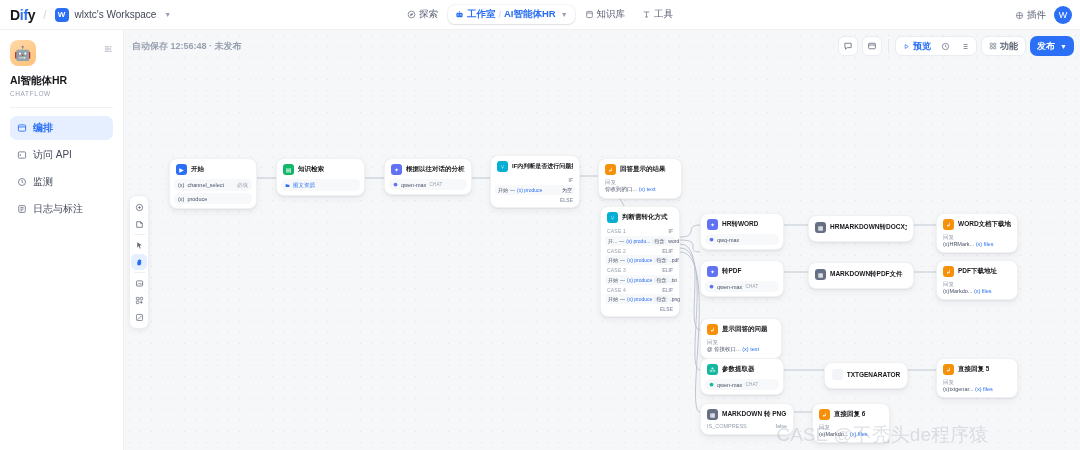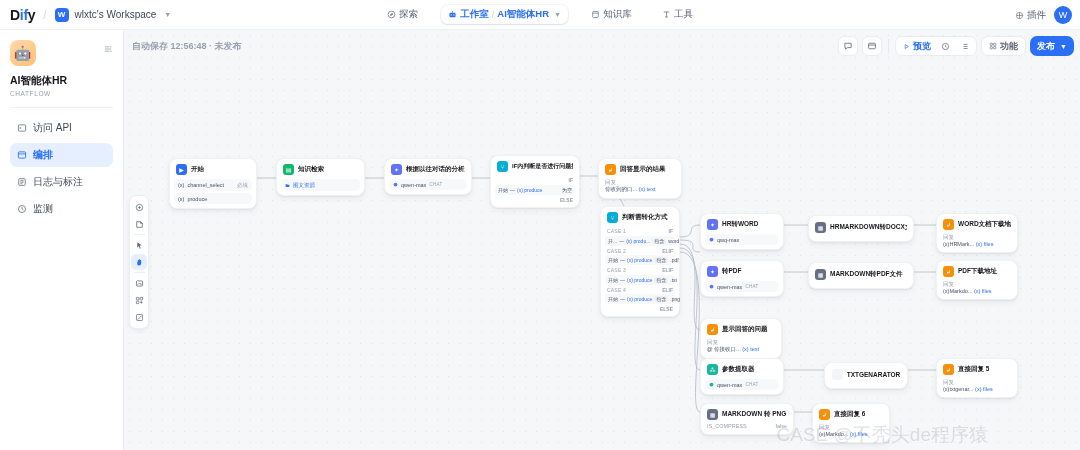--- a/index.html
+++ b/index.html
@@ -22,21 +22,21 @@
   .slash { color: #d4d7dd; font-size: 12px; margin: 0 2px; }
   .ws-badge {
     width: 14px; height: 14px; border-radius: 4px; background: #2a6ff5;
     color: #fff; font-size: 8px; font-weight: 700;
     display: flex; align-items: center; justify-content: center;
   }
   .ws-name { font-size: 10px; color: #414657; }
   .caret { font-size: 7px; color: #98a0b0; margin-left: 2px; }
 
   .nav { position: absolute; left: 0; right: 0; margin: 0 auto; width: 320px;
-         display: flex; align-items: center; justify-content: space-between; gap: 3px; }
+         display: flex; align-items: center; justify-content: center; gap: 3px; }
   .nav-item {
     display: flex; align-items: center; gap: 3px; padding: 3px 7px;
     border-radius: 7px; font-size: 9.5px; color: #585f73; cursor: pointer; white-space: nowrap;
   }
   .nav-item.active {
     background: #fff; color: #2a6ff5; font-weight: 700;
     box-shadow: 0 1px 2px rgba(16,24,40,.10), 0 0 0 1px rgba(16,24,40,.04);
   }
   .nav-sub { font-size: 9.5px; color: #2a6ff5; font-weight: 700; }
   .nav-div { color: #d9dce3; font-size: 9px; }
@@ -248,55 +248,55 @@
       <span class="app-menu"><svg width="10" height="10" viewBox="0 0 16 16" fill="none" stroke="#9aa2b1" stroke-width="1.3">
             <path d="M3 4.5h7M3 8h10M3 11.5h7"></path>
             <circle cx="12.5" cy="4.5" r="1.1" fill="#9aa2b1" stroke="none"></circle>
             <circle cx="12.5" cy="11.5" r="1.1" fill="#9aa2b1" stroke="none"></circle>
           </svg></span>
     </div>
     <div class="app-title">AI智能体HR</div>
     <div class="app-type">CHATFLOW</div>
     <div class="sb-div"></div>
 
+    <div class="sb-item active">
+      <span class="ico">
+          <svg width="10" height="10" viewBox="0 0 16 16" fill="none" stroke="#2a6ff5" stroke-width="1.4">
+            <rect x="2.2" y="3" width="11.6" height="10" rx="1.6"></rect>
+            <path d="M2.2 6.3h11.6"></path>
+          </svg>
+        </span>
+      <span>编排</span>
+    </div>
     <div class="sb-item">
       <span class="ico">
           <svg width="10" height="10" viewBox="0 0 16 16" fill="none" stroke="#707889" stroke-width="1.4">
             <rect x="2.2" y="3" width="11.6" height="10" rx="1.6"></rect>
             <path d="M6 8l-1.6 1.6M6 8 4.4 6.4"></path>
           </svg>
         </span>
       <span>访问 API</span>
     </div>
-    <div class="sb-item active">
+    <div class="sb-item">
       <span class="ico">
-          <svg width="10" height="10" viewBox="0 0 16 16" fill="none" stroke="#2a6ff5" stroke-width="1.4">
-            <rect x="2.2" y="3" width="11.6" height="10" rx="1.6"></rect>
-            <path d="M2.2 6.3h11.6"></path>
+          <svg width="10" height="10" viewBox="0 0 16 16" fill="none" stroke="#707889" stroke-width="1.4">
+            <circle cx="8" cy="8" r="5.6"></circle>
+            <path d="M8 4.8V8l2.2 1.4"></path>
           </svg>
         </span>
-      <span>编排</span>
+      <span>监测</span>
     </div>
     <div class="sb-item">
       <span class="ico">
           <svg width="10" height="10" viewBox="0 0 16 16" fill="none" stroke="#707889" stroke-width="1.4">
             <rect x="2.8" y="2.6" width="10.4" height="10.8" rx="1.6"></rect>
             <path d="M5.4 5.8h5.2M5.4 8.3h5.2M5.4 10.8h3"></path>
           </svg>
         </span>
       <span>日志与标注</span>
-    </div>
-    <div class="sb-item">
-      <span class="ico">
-          <svg width="10" height="10" viewBox="0 0 16 16" fill="none" stroke="#707889" stroke-width="1.4">
-            <circle cx="8" cy="8" r="5.6"></circle>
-            <path d="M8 4.8V8l2.2 1.4"></path>
-          </svg>
-        </span>
-      <span>监测</span>
     </div>
   </div>
 
   <div class="canvas">
 
     <svg class="wires">
       <path class="wire" d="M133,148 H152"></path>
       <path class="wire" d="M241,148 H260"></path>
       <path class="wire" d="M348,148 H366"></path>
       <path class="wire" d="M456,146 H474"></path>

